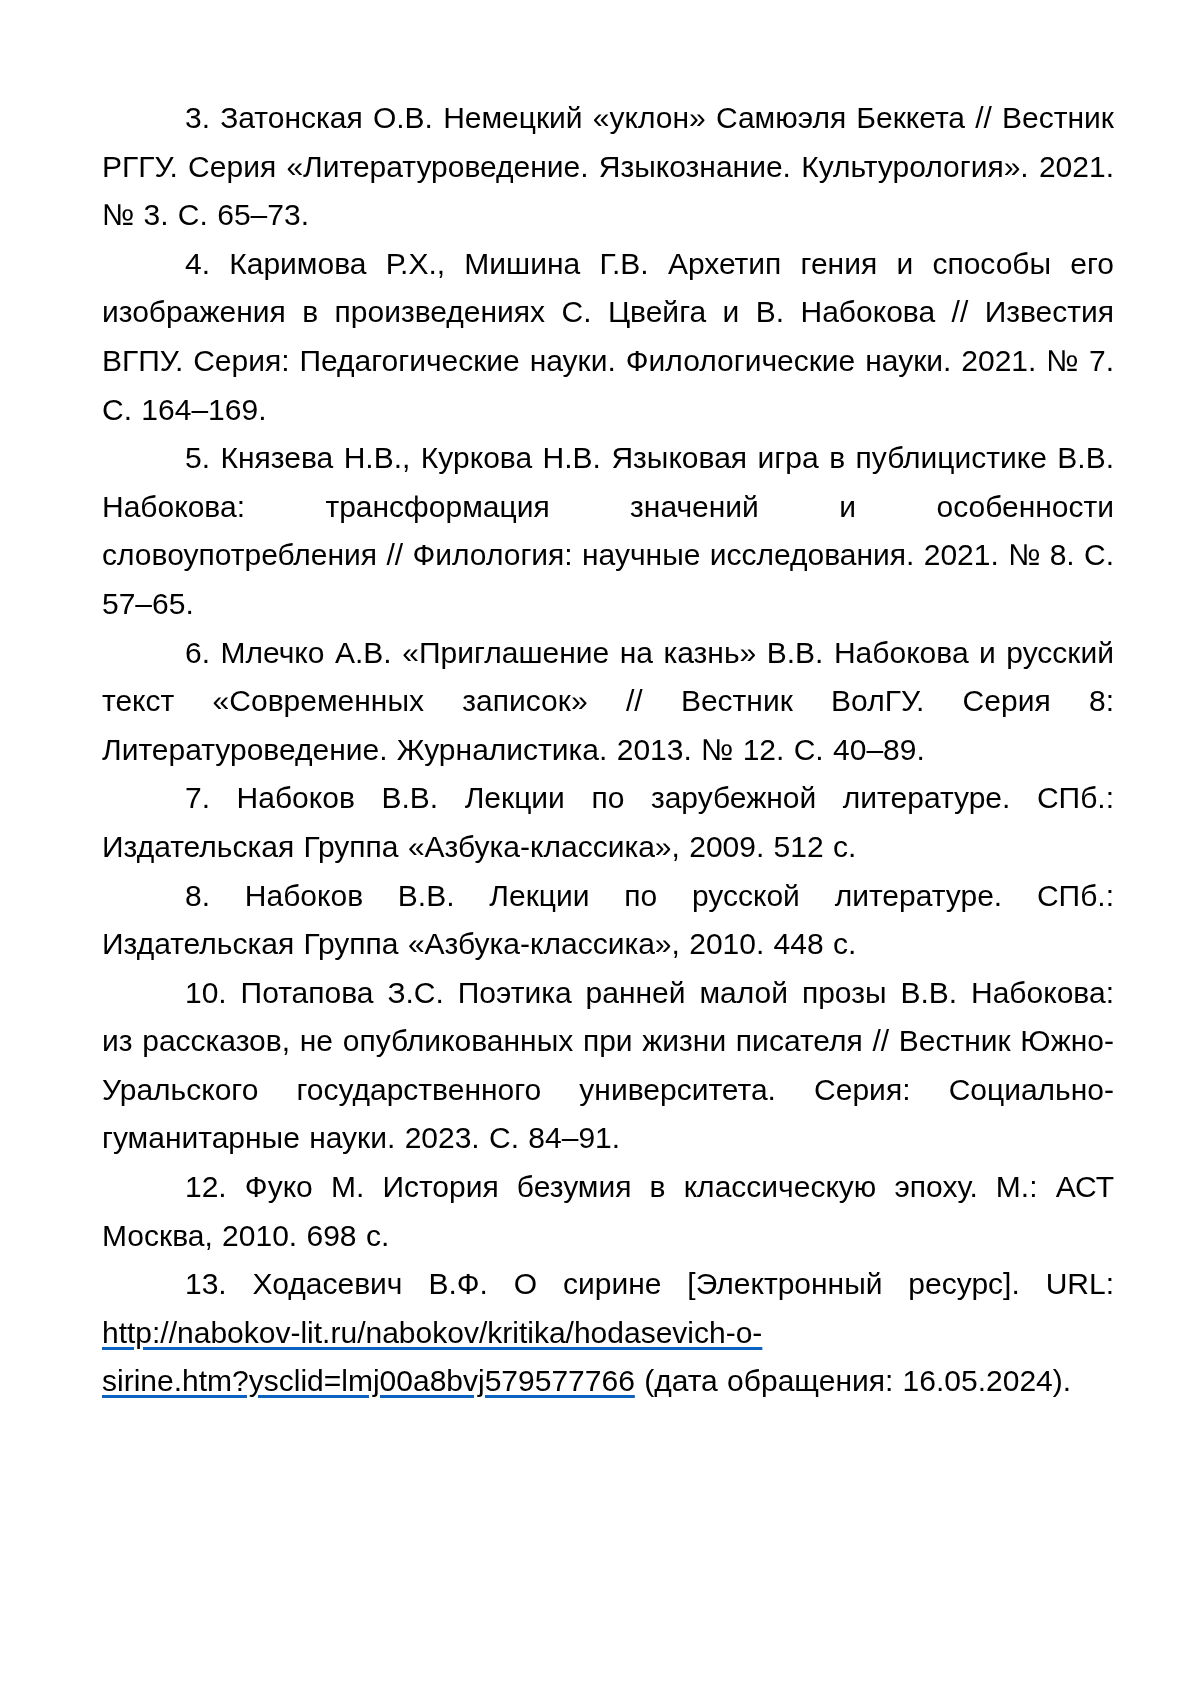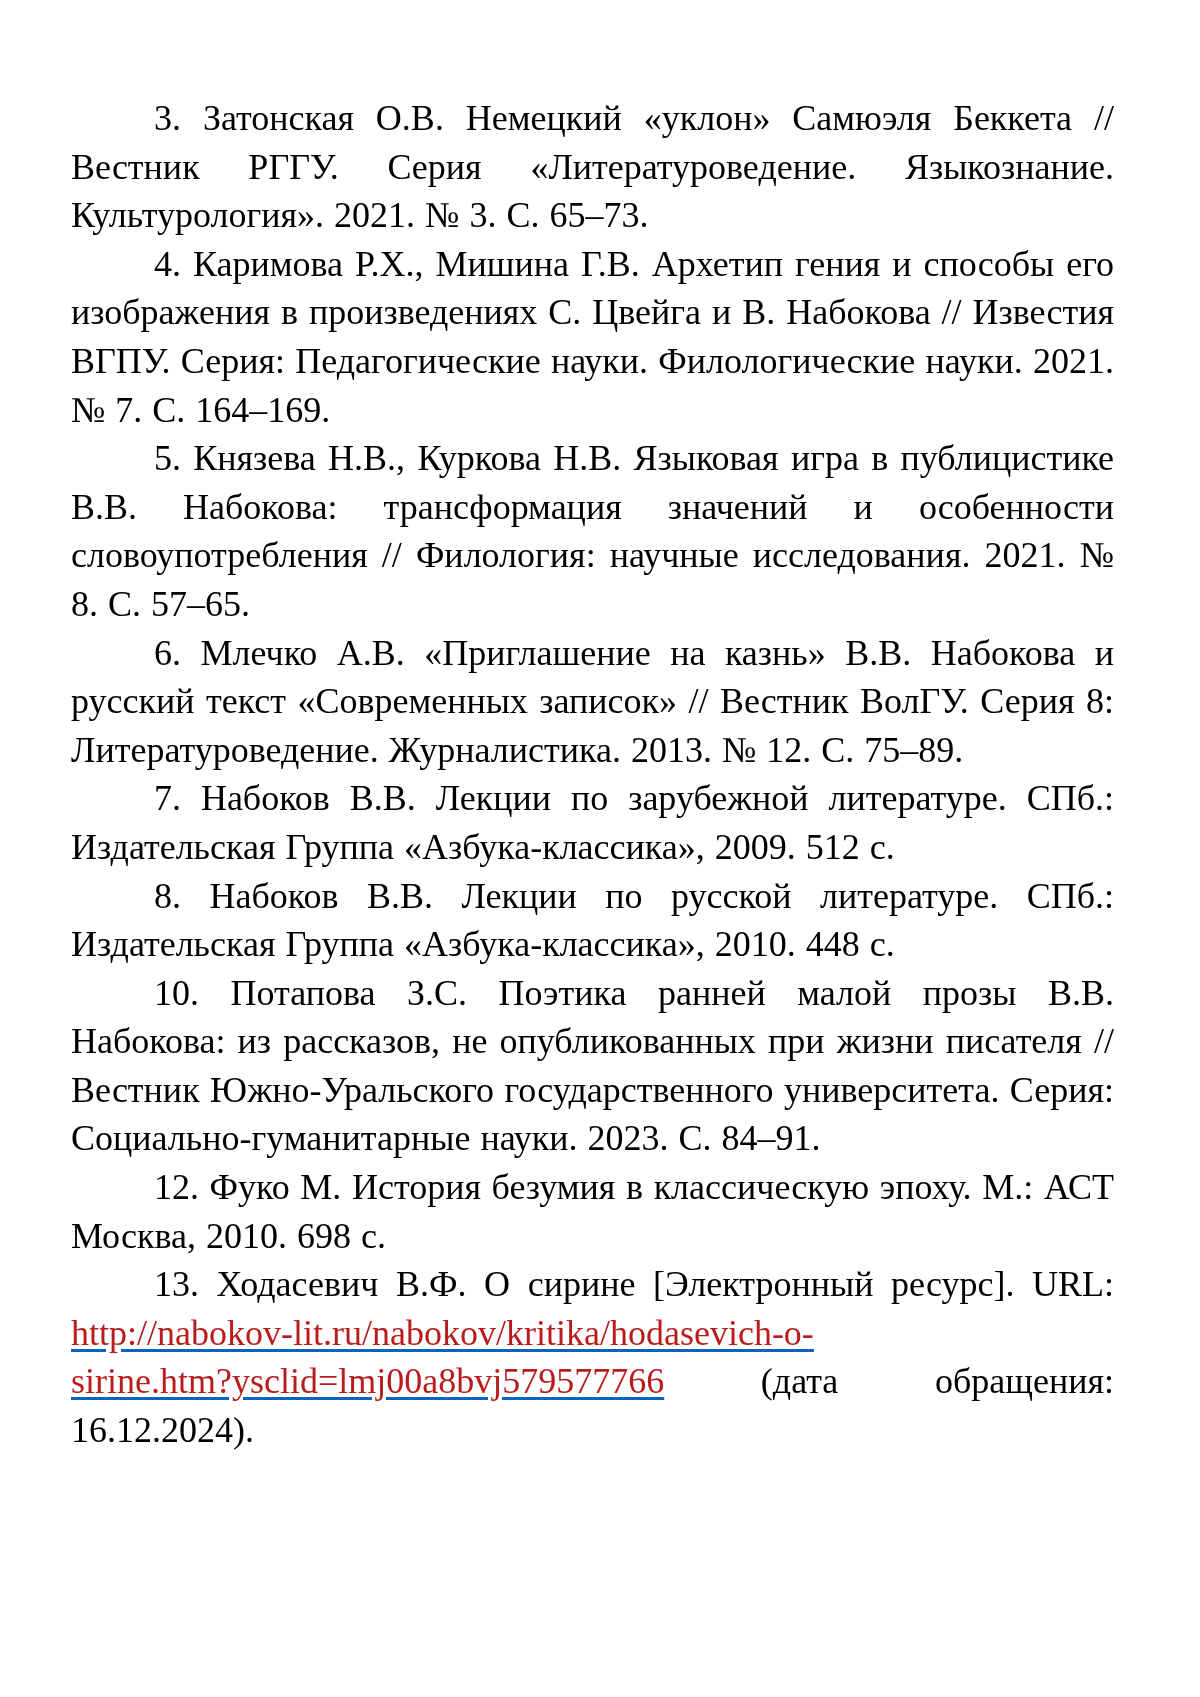--- a/index.html
+++ b/index.html
@@ -7,56 +7,56 @@
       padding: 0;
       background: #ffffff;
     }
     .page {
       position: relative;
       width: 1200px;
       height: 1697px;
       box-sizing: border-box;
       background: #ffffff;
       color: #000000;
-      font-family: Liberation Serif, serif;
-      font-size: 36px;
+      font-family: Liberation Sans, sans-serif;
+      font-size: 30px;
       line-height: 48.6px;
-      padding: 94px 86px 0 71px;
+      padding: 94px 86px 0 102px;
       overflow: hidden;
       hyphens: none;
       -webkit-hyphens: none;
     }
     p.ref {
       margin: 0;
       text-align: justify;
       text-indent: 83px;
       word-spacing: 1px;
     }
     a.ref-link {
-      color: #b91c1c;
+      color: #000000;
       text-decoration: underline;
       text-decoration-color: #0b63c1;
       text-underline-offset: 4px;
       cursor: pointer;
     }
     .nobr { white-space: nowrap; }
   </style>
 </head>
 <body>
 
 <div class="page">
 
   <p class="ref">3. Затонская О.В. Немецкий «уклон» Самюэля Беккета // Вестник РГГУ. Серия «Литературоведение. Языкознание. Культурология». 2021. № 3. С. 65–73.</p>
   <p class="ref">4. Каримова Р.Х., Мишина Г.В. Архетип гения и способы его изображения в произведениях С. Цвейга и В. Набокова // Известия ВГПУ. Серия: Педагогические науки. Филологические науки. 2021. № 7. С. 164–169.</p>
   <p class="ref">5. Князева Н.В., Куркова Н.В. Языковая игра в публицистике В.В. Набокова: трансформация значений и особенности словоупотребления // Филология: научные исследования. 2021. № 8. С. 57–65.</p>
-  <p class="ref">6. Млечко А.В. «Приглашение на казнь» В.В. Набокова и русский текст «Современных записок» // Вестник ВолГУ. Серия 8: Литературоведение. Журналистика. 2013. № 12. С. 75–89.</p>
+  <p class="ref">6. Млечко А.В. «Приглашение на казнь» В.В. Набокова и русский текст «Современных записок» // Вестник ВолГУ. Серия 8: Литературоведение. Журналистика. 2013. № 12. С. 40–89.</p>
   <p class="ref">7. Набоков В.В. Лекции по зарубежной литературе. СПб.: Издательская Группа «Азбука-классика», 2009. 512 с.</p>
   <p class="ref">8. Набоков В.В. Лекции по русской литературе. СПб.: Издательская Группа «Азбука-классика», 2010. 448 с.</p>
   <p class="ref">10. Потапова З.С. Поэтика ранней малой прозы В.В. Набокова: из рассказов, не опубликованных при жизни писателя // Вестник Южно-Уральского государственного университета. Серия: Социально-гуманитарные науки. 2023. С. 84–91.</p>
   <p class="ref">12. Фуко М. История безумия в классическую эпоху. М.: АСТ Москва, 2010. 698 с.</p>
 
   <p class="ref">
     <span>13. Ходасевич В.Ф. О сирине [Электронный ресурс]. URL:</span>
     <a href="#" class="ref-link"><span class="nobr">http://nabokov-lit.ru/nabokov/kritika/hodasevich-o-</span><br><span class="nobr">sirine.htm?ysclid=lmj00a8bvj579577766</span></a>
-    <span>(дата обращения: 16.12.2024).</span>
+    <span>(дата обращения: 16.05.2024).</span>
   </p>
 
 </div>
 
 </body></html>

